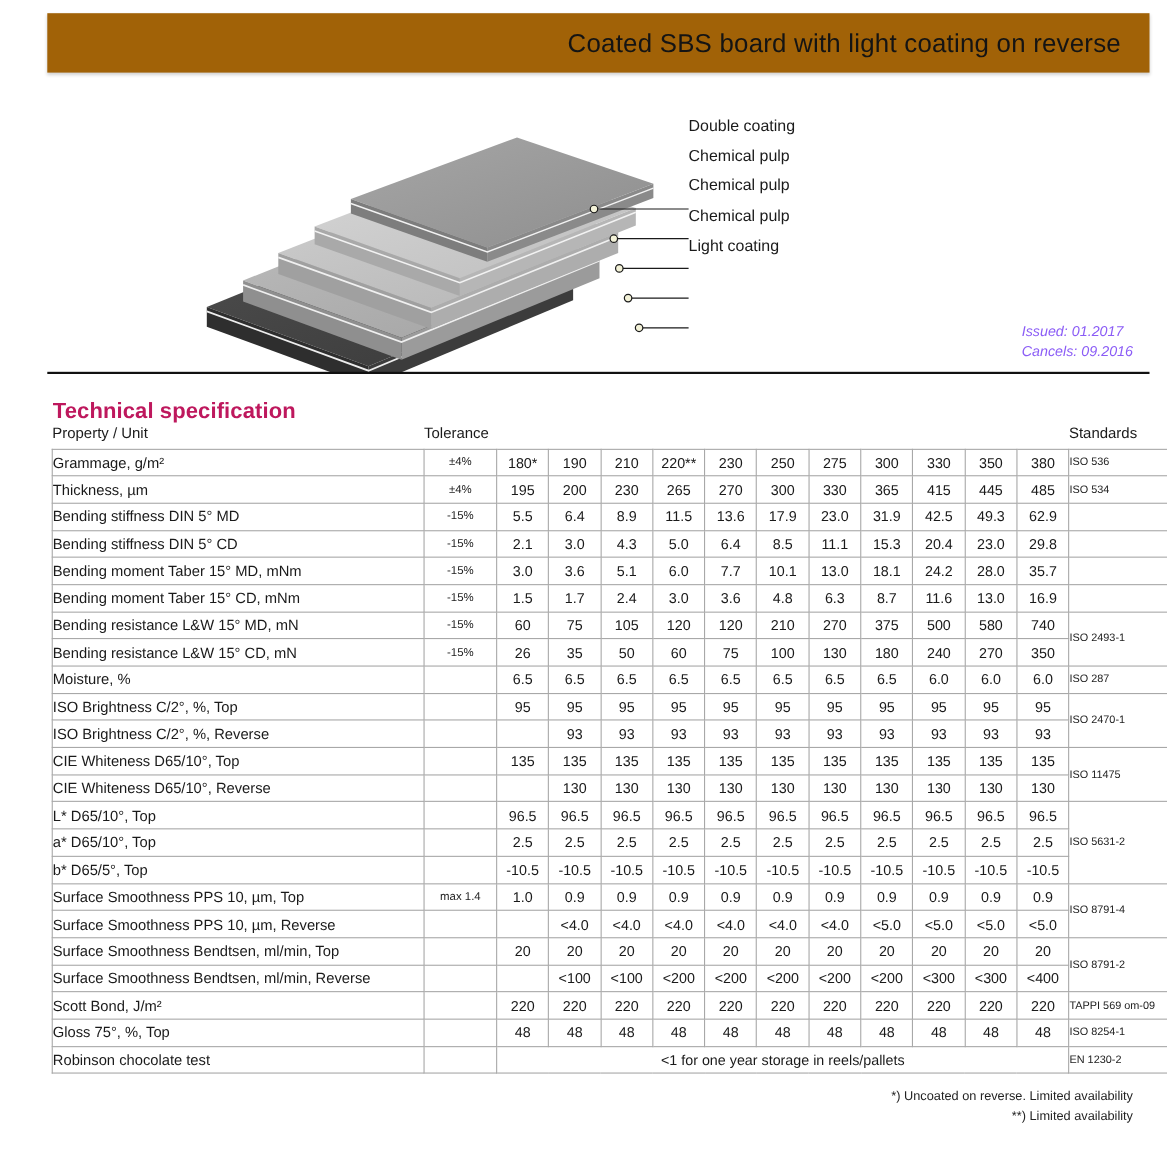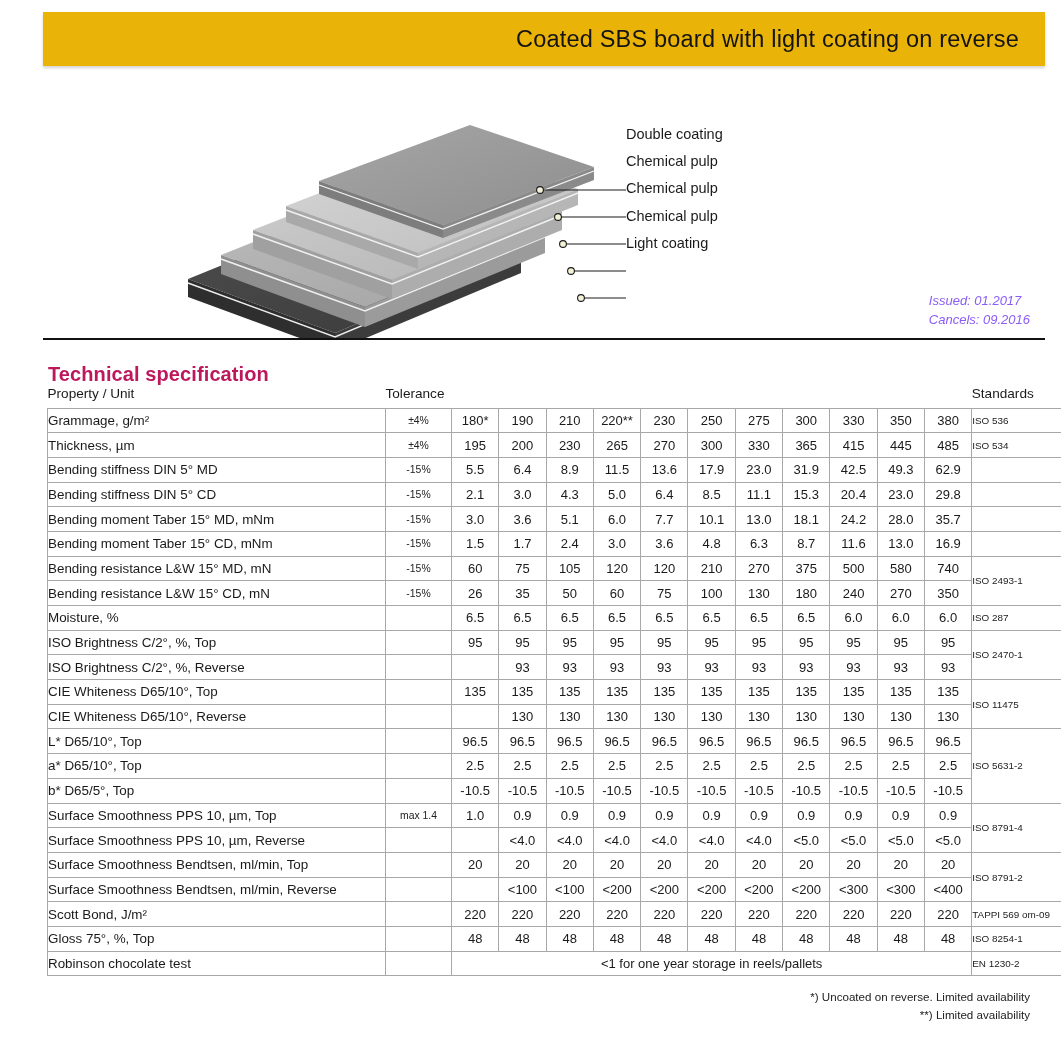--- a/index.html
+++ b/index.html
@@ -11,37 +11,37 @@
     color: #1a1a1a;
     overflow: hidden;
   }
   #page { position: relative; width: 1061px; height: 1049px; background:#fff; }
 
   
   .banner {
     position: absolute;
     left: 43px; top: 12px;
     width: 1002px; height: 54px;
-    background: #eab308;
+    background: #a16207;
     display: flex; align-items: center; justify-content: flex-end;
     padding-right: 26px;
     box-shadow: 0 2px 3px rgba(0,0,0,.18);
   }
   .banner-title {
     font-size: 23.5px;
     color: #141414;
     letter-spacing: .2px;
     white-space: nowrap;
   }
 
   
   .diagram { position: absolute; left: 43px; top: 75px; width: 1002px; height: 265px; }
   .diagram svg { display:block; }
 
-  .callouts { position: absolute; left: 626px; top: 102px; width: 320px; margin-top: 19px; }
+  .callouts { position: absolute; left: 626px; top: 102px; width: 320px; }
   .callout-label {
     font-size: 14.5px;
     color: #1a1a1a;
     height: 27.2px;
     line-height: 27.2px;
     white-space: nowrap;
   }
 
   
   .issue-block {

